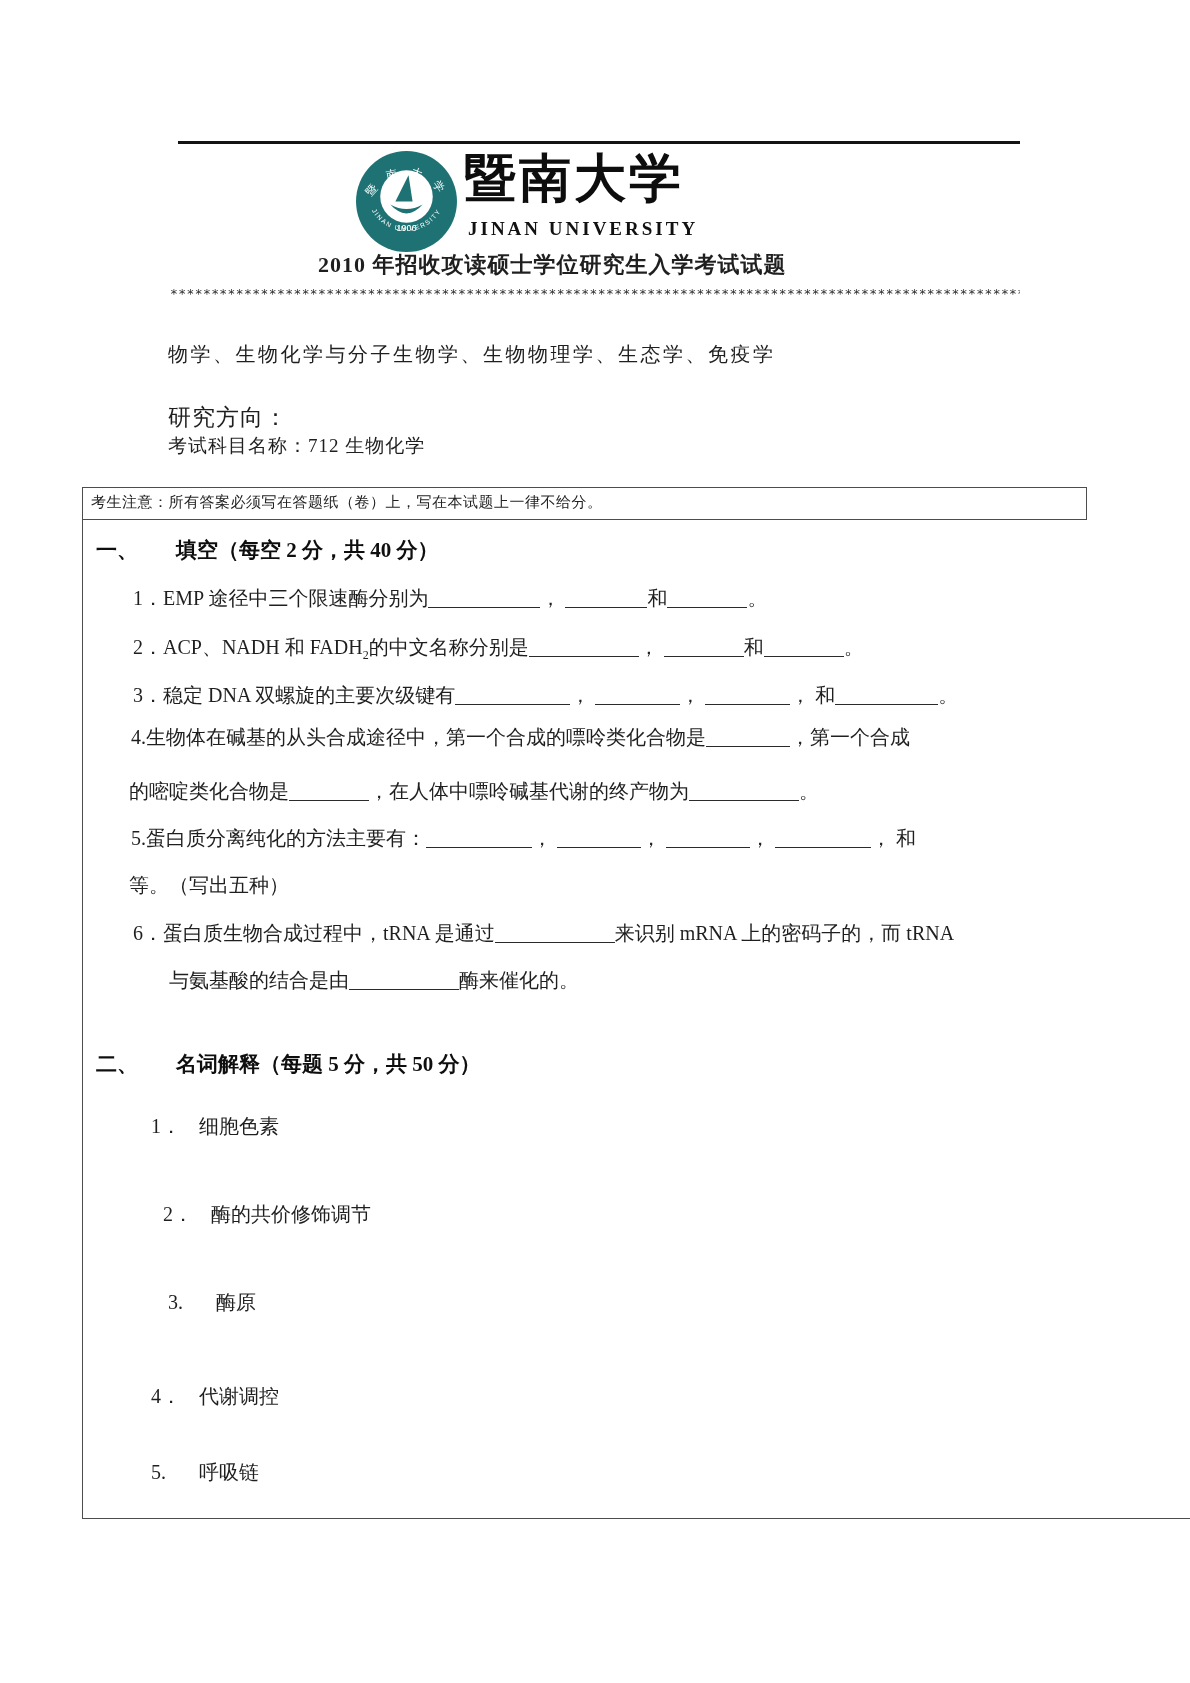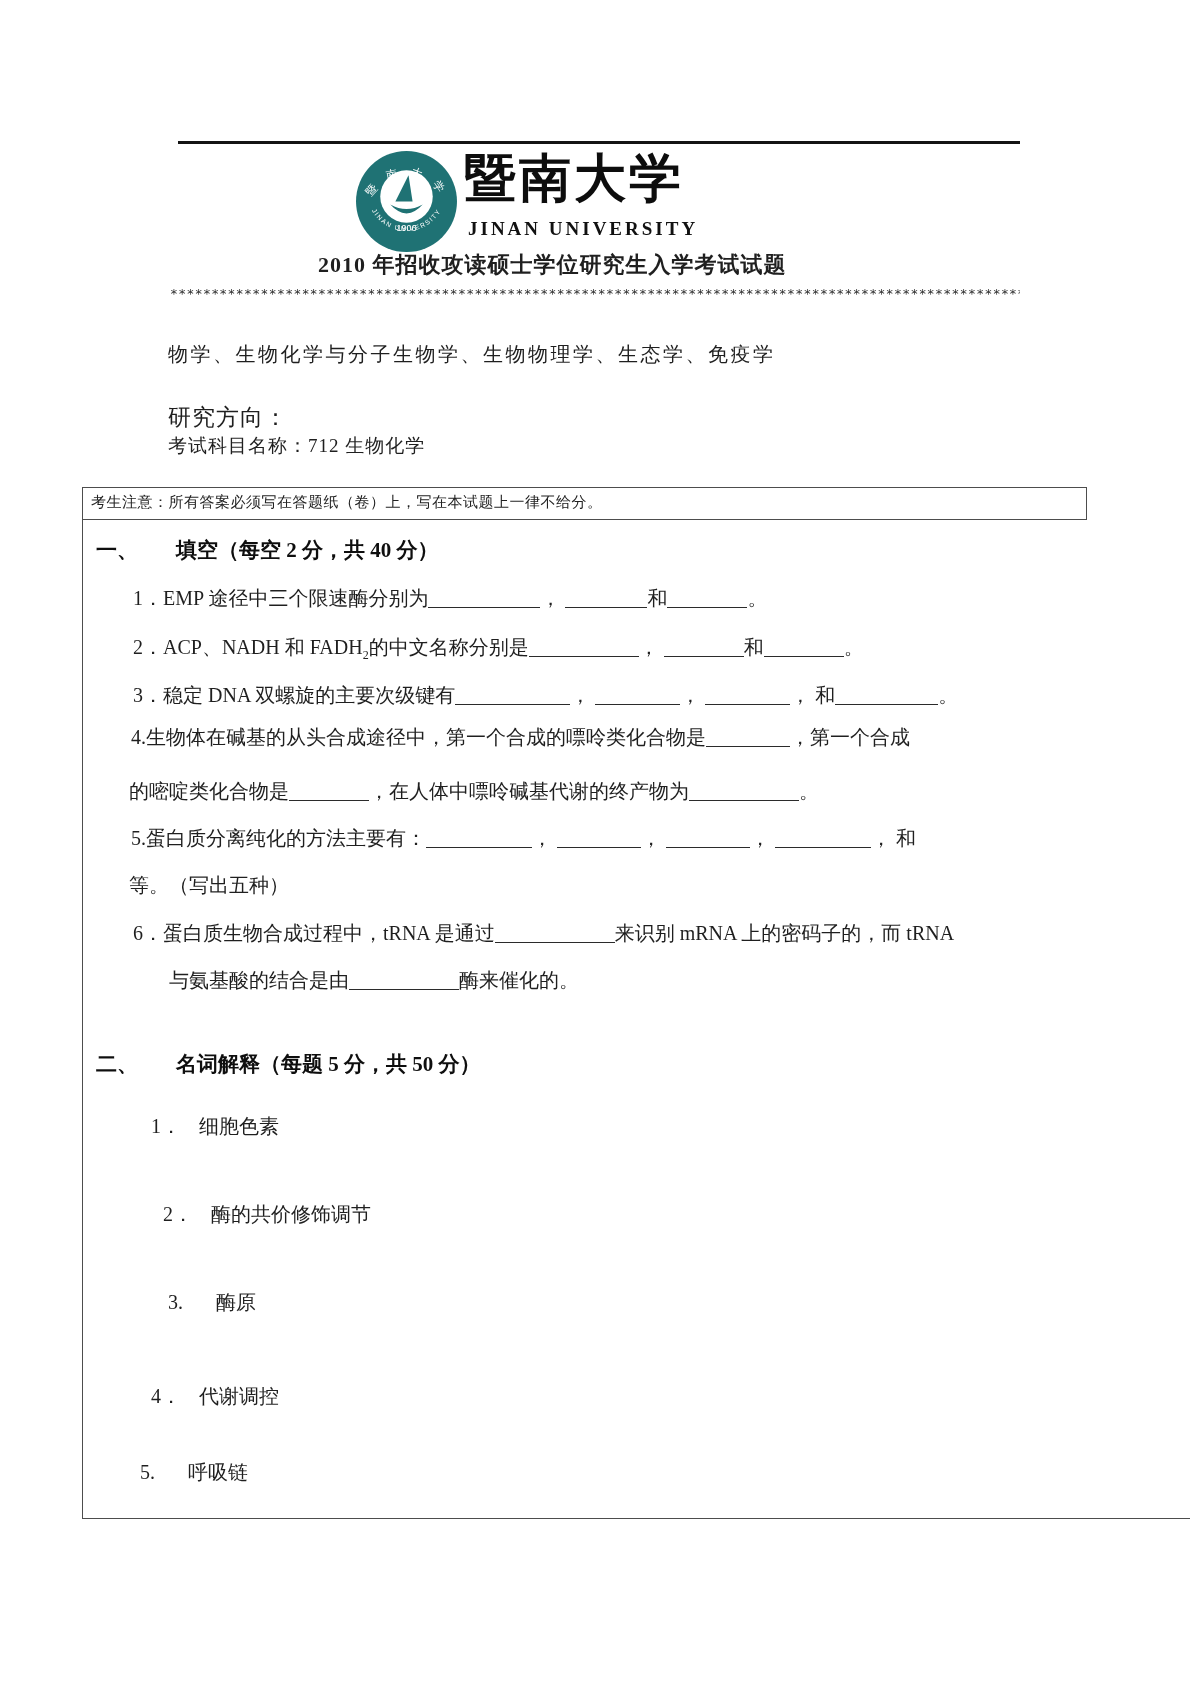--- a/index.html
+++ b/index.html
@@ -119,18 +119,18 @@
     </div>
     <div class="line" style="left:80px;top:681px;">
       <span class="itemnum">2．</span><span>酶的共价修饰调节</span>
     </div>
     <div class="line" style="left:68px;top:769px;margin-left:17px;">
       <span class="itemnum">3.</span><span>酶原</span>
     </div>
     <div class="line" style="left:68px;top:863px;">
       <span class="itemnum">4．</span><span>代谢调控</span>
     </div>
-    <div class="line" style="left:57px;top:939px;">
+    <div class="line" style="left:68px;top:939px;">
       <span class="itemnum">5.</span><span>呼吸链</span>
     </div>
 
   </div>
 </div>
 
 </body></html>

